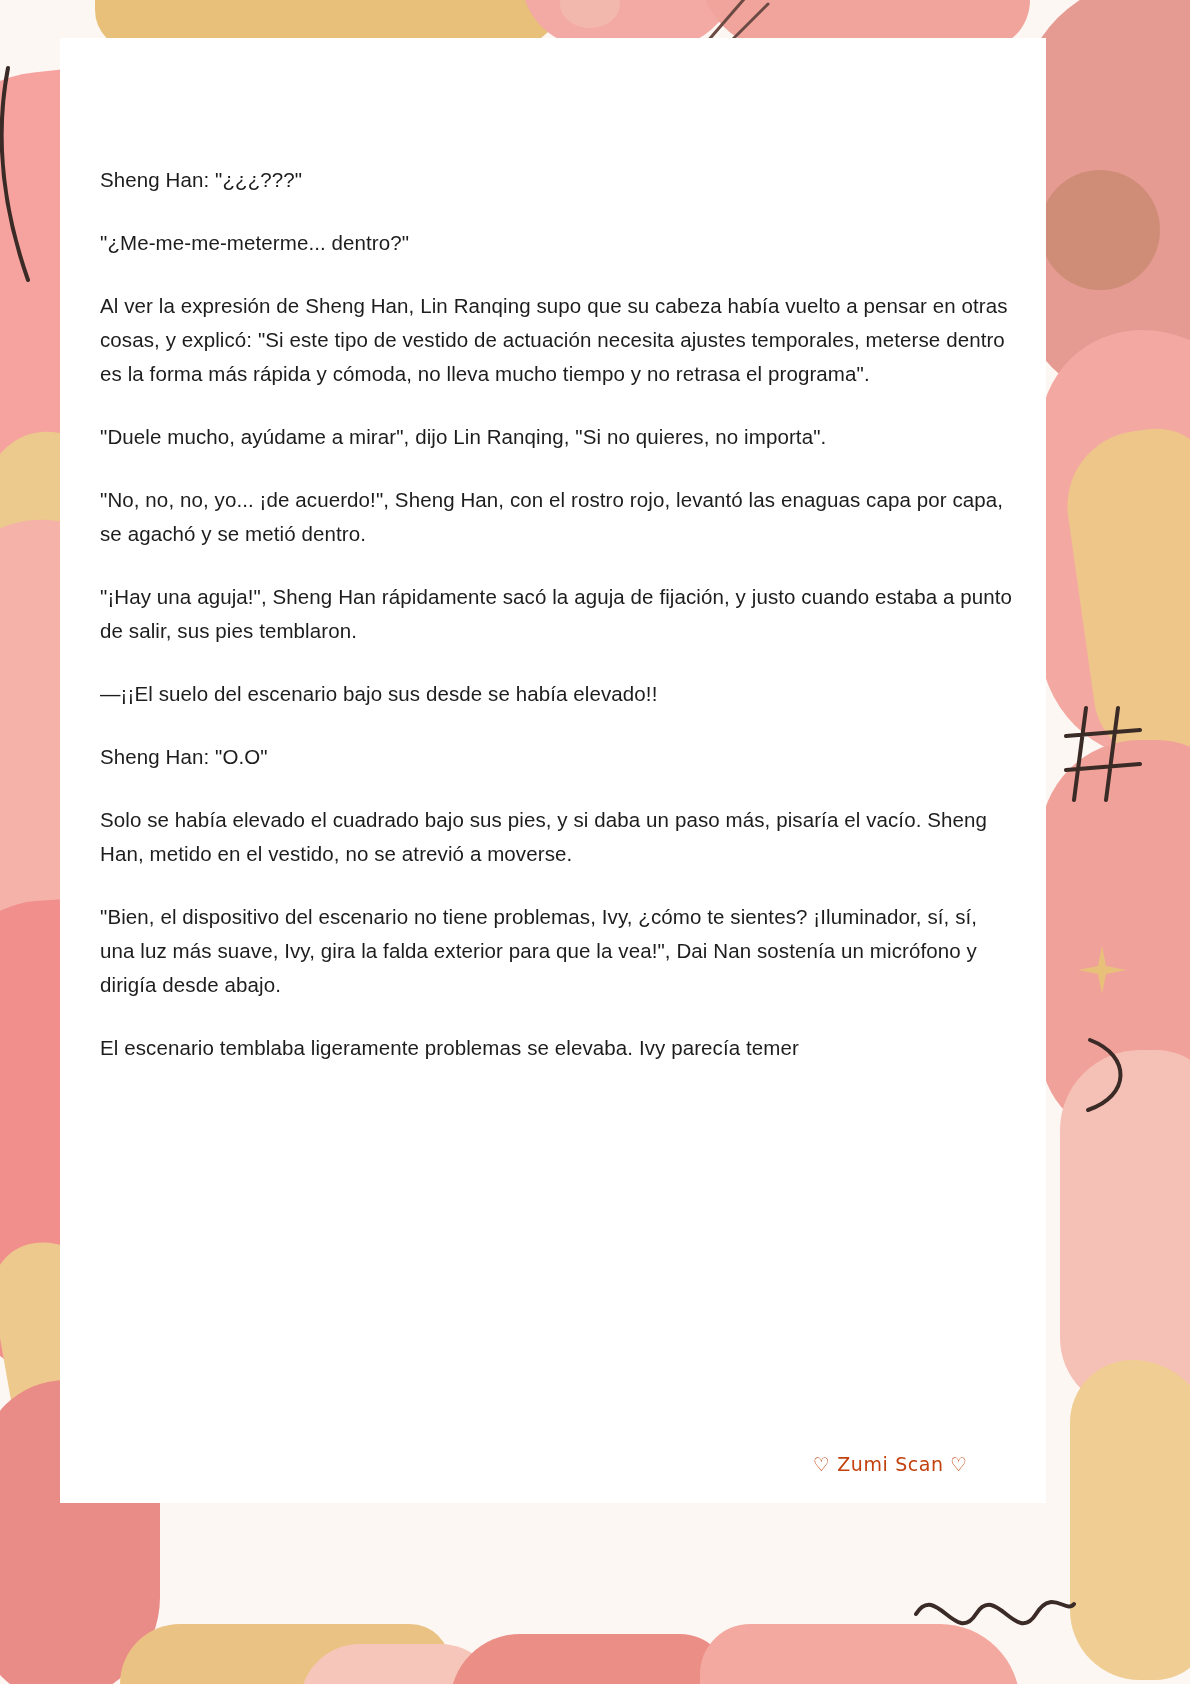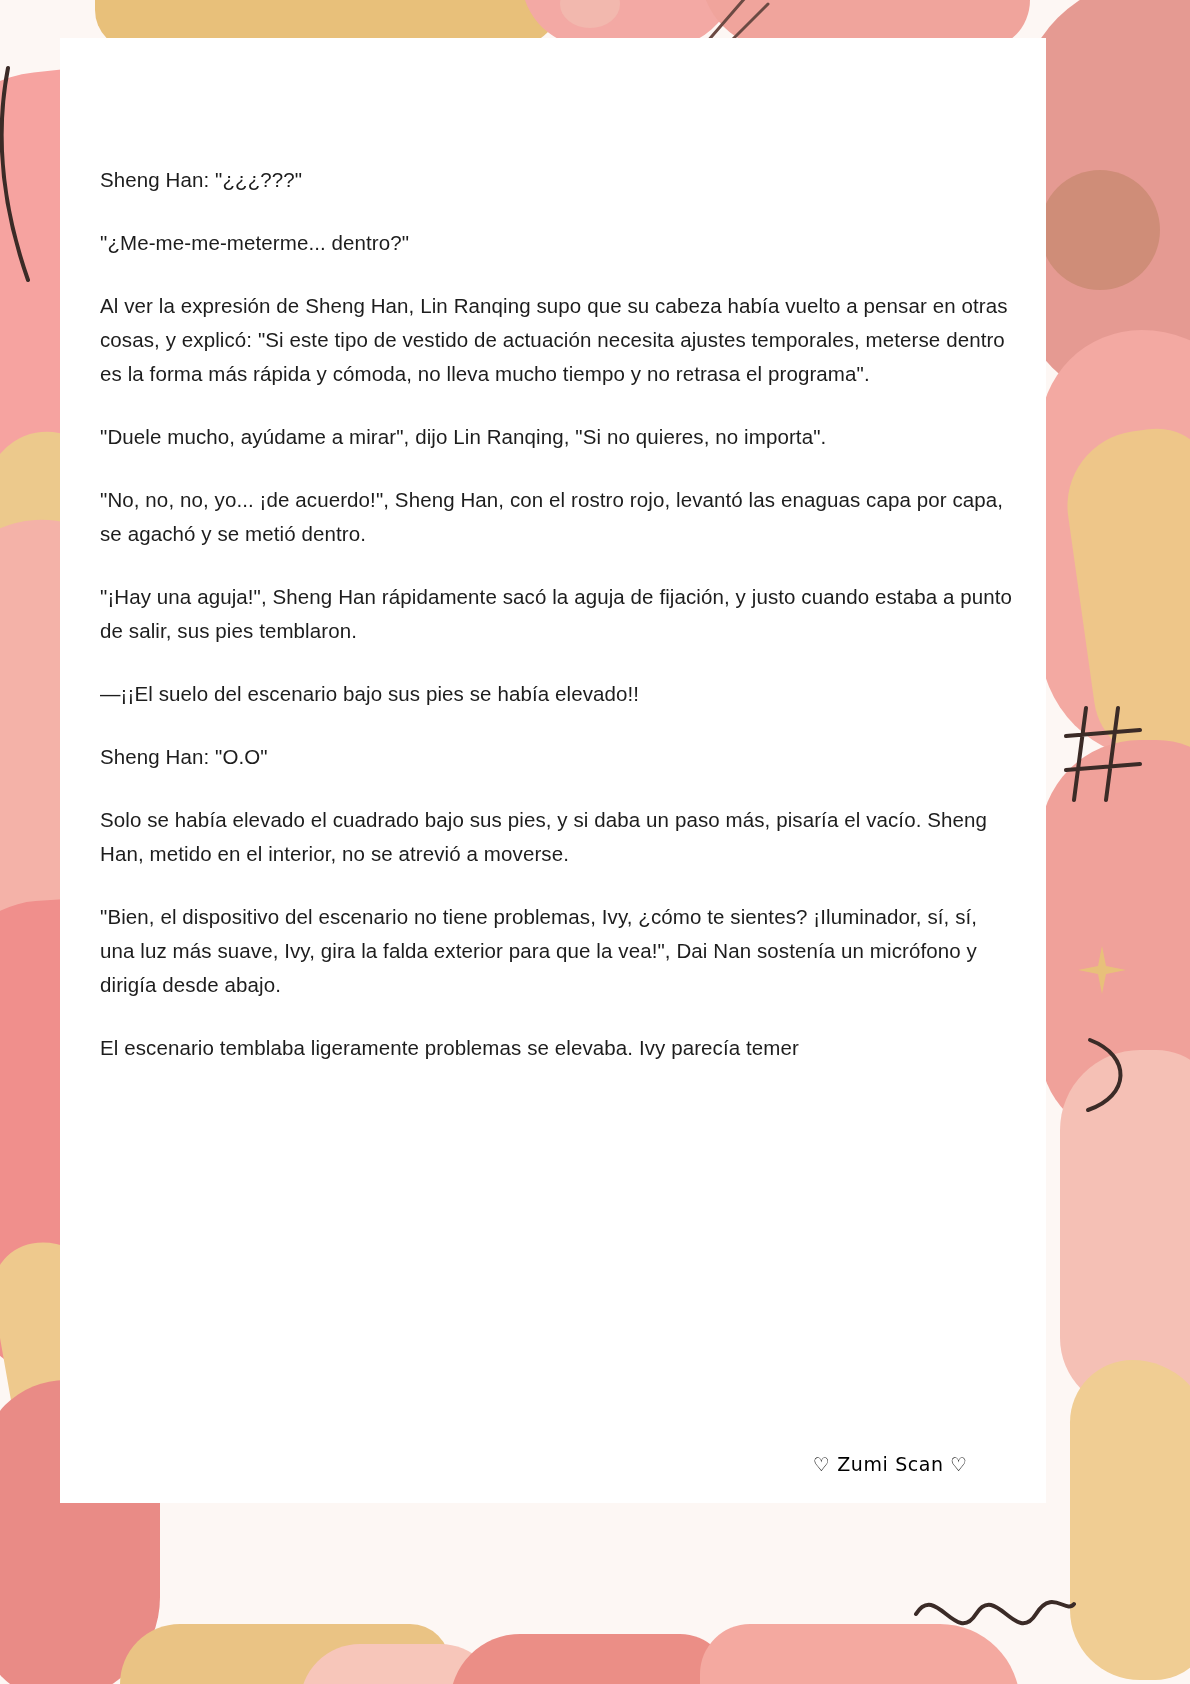--- a/index.html
+++ b/index.html
@@ -190,21 +190,21 @@
     color: #1d1d1d;
     margin: 0 0 29px 0;
     letter-spacing: 0.1px;
   }
   .watermark {
     position: absolute;
     right: 78px;
     bottom: 28px;
     font-family: "DejaVu Sans", sans-serif;
     font-size: 19px;
-    color: #000000;
+    color: #c2410c;
     letter-spacing: 0.6px;
     white-space: nowrap;
   }
 </style>
 </head>
 <body>
 
 <div class="bg">
   <div class="blob b-top-sand"></div>
   <div class="blob b-top-pink"></div>
@@ -257,20 +257,20 @@
 </div>
 
 <div class="page">
   <div class="content">
     <p class="para">Sheng Han: "¿¿¿???"</p>
     <p class="para">"¿Me-me-me-meterme... dentro?"</p>
     <p class="para">Al ver la expresión de Sheng Han, Lin Ranqing supo que su cabeza había vuelto a pensar en otras cosas, y explicó: "Si este tipo de vestido de actuación necesita ajustes temporales, meterse dentro es la forma más rápida y cómoda, no lleva mucho tiempo y no retrasa el programa".</p>
     <p class="para">"Duele mucho, ayúdame a mirar", dijo Lin Ranqing, "Si no quieres, no importa".</p>
     <p class="para">"No, no, no, yo... ¡de acuerdo!", Sheng Han, con el rostro rojo, levantó las enaguas capa por capa, se agachó y se metió dentro.</p>
     <p class="para">"¡Hay una aguja!", Sheng Han rápidamente sacó la aguja de fijación, y justo cuando estaba a punto de salir, sus pies temblaron.</p>
-    <p class="para">—¡¡El suelo del escenario bajo sus pies se había elevado!!</p>
+    <p class="para">—¡¡El suelo del escenario bajo sus desde se había elevado!!</p>
     <p class="para">Sheng Han: "O.O"</p>
-    <p class="para">Solo se había elevado el cuadrado bajo sus pies, y si daba un paso más, pisaría el vacío. Sheng Han, metido en el interior, no se atrevió a moverse.</p>
+    <p class="para">Solo se había elevado el cuadrado bajo sus pies, y si daba un paso más, pisaría el vacío. Sheng Han, metido en el vestido, no se atrevió a moverse.</p>
     <p class="para">"Bien, el dispositivo del escenario no tiene problemas, Ivy, ¿cómo te sientes? ¡Iluminador, sí, sí, una luz más suave, Ivy, gira la falda exterior para que la vea!", Dai Nan sostenía un micrófono y dirigía desde abajo.</p>
     <p class="para">El escenario temblaba ligeramente problemas se elevaba. Ivy parecía temer</p>
   </div>
   <div class="watermark">♡ Zumi Scan ♡</div>
 </div>
 
 </body></html>

